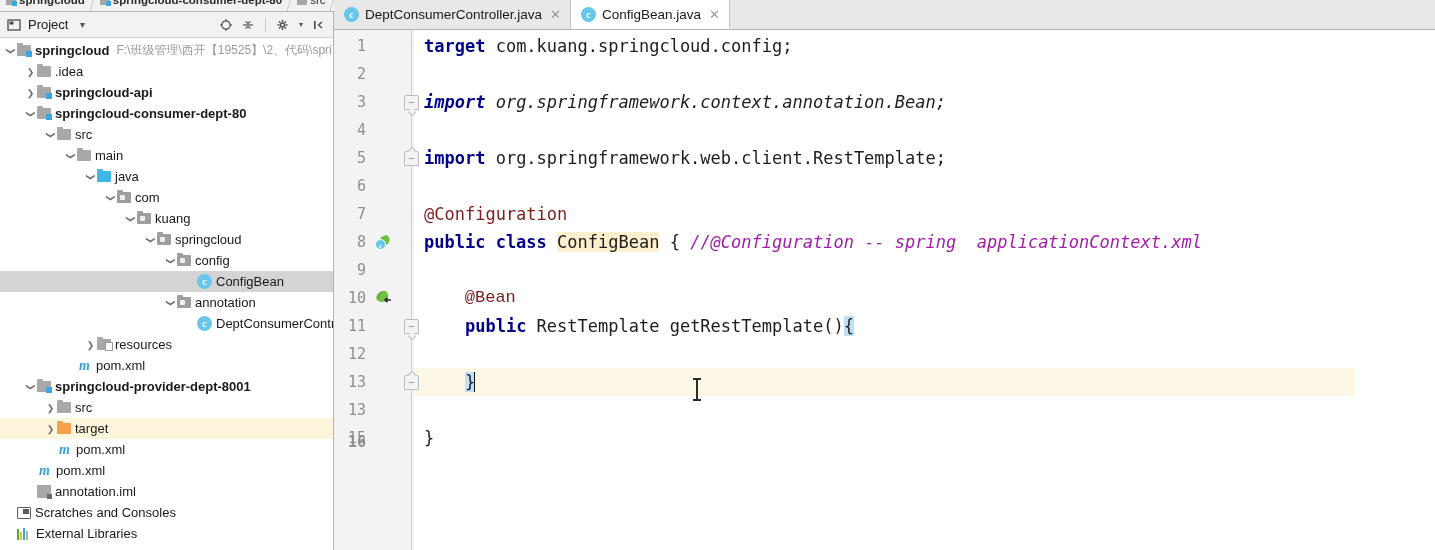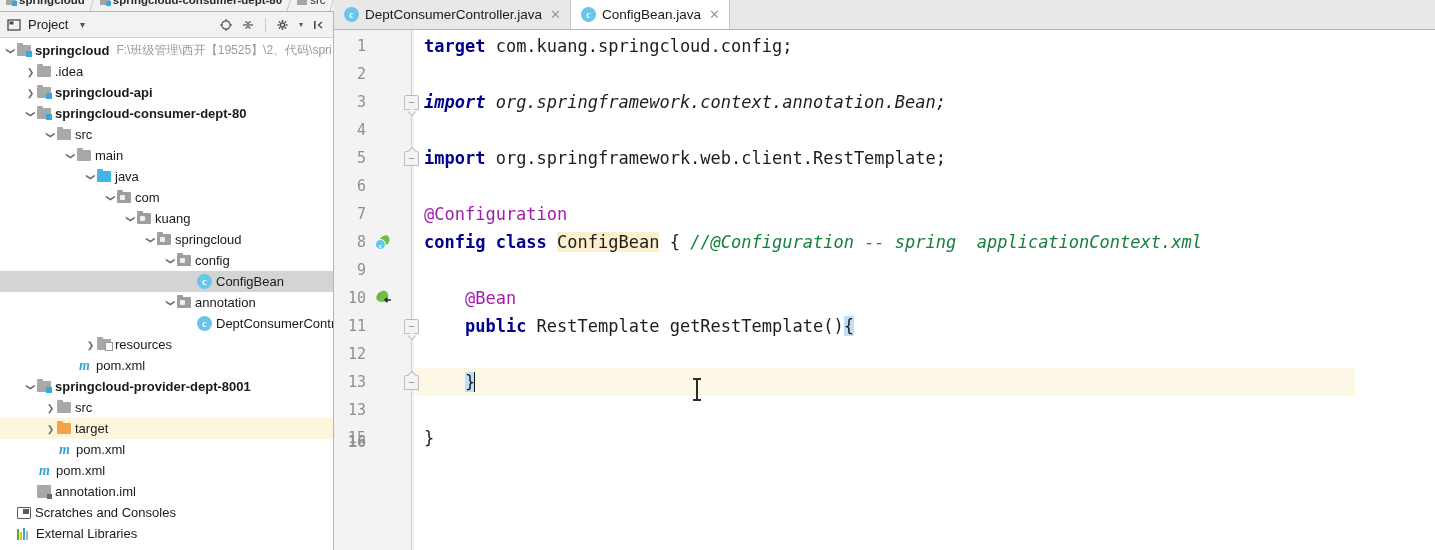--- a/index.html
+++ b/index.html
@@ -110,22 +110,22 @@
   .fold.end:before{content:"";position:absolute;left:4px;top:-4px;width:5px;height:5px;background:#f3f3f3;
        border-left:1px solid #bdbdbd;border-top:1px solid #bdbdbd;transform:rotate(45deg);}
 
   .codecol{ position:absolute;top:0;left:80px;width:1021px;height:520px;}
   .cline{ position:absolute;left:0;width:1021px;height:28px;line-height:28px;white-space:pre;
           font-family:"DejaVu Sans Mono", monospace; font-size:17px; color:#1d1d1d;}
   .curline{ position:absolute;left:0;width:1101px;height:28px;background:#fcf8e5;}
   .cind{ padding-left:10px; }
 
   .kw{ color:#00008c; font-weight:bold;}
-  .ann{ color:#a21caf;}
-  .cmt{ color:#15803d; font-style:italic;}
+  .ann{ color:#7f1d1d;}
+  .cmt{ color:#a21caf; font-style:italic;}
   .hi-id{ background:#fcefcd;}
   .brace-hl{ background:#bfe0fb;}
   .caret{ display:inline-block;width:1px;height:20px;background:#111;vertical-align:-4px;margin-left:-1px;}
   .mouse-caret{ position:absolute; width:2px;height:19px;background:#2b2b2b;}
   .mouse-caret:before{content:"";position:absolute;left:-3px;top:-2px;width:8px;height:2px;background:#2b2b2b;}
   .mouse-caret:after{content:"";position:absolute;left:-3px;bottom:-2px;width:8px;height:2px;background:#2b2b2b;}
 </style>
 </head>
 <body>
 
@@ -472,23 +472,23 @@
           <div class="fold start" style="top: 289px;">−</div>
           <div class="fold end" style="top: 345px;">−</div>
         </div>
       <div class="codecol" id="codecol">
           <div class="cline" style="top: 2px;"><span class="cind"></span><span class="kw">target </span><span class="">com.kuang.springcloud.config;</span></div>
           <div class="cline" style="top: 30px;"><span class="cind"></span></div>
           <div class="cline" style="top: 58px; font-style: italic;"><span class="cind"></span><span class="kw">import </span><span class="">org.springframework.context.annotation.Bean;</span></div>
           <div class="cline" style="top: 114px;"><span class="cind"></span><span class="kw">import </span><span class="">org.springframework.web.client.RestTemplate;</span></div>
           <div class="cline" style="top: 142px;"><span class="cind"></span></div>
           <div class="cline" style="top: 170px;"><span class="cind"></span><span class="ann">@Configuration</span></div>
-          <div class="cline" style="top: 198px;"><span class="cind"></span><span class="kw">config class </span><span class="hi-id">ConfigBean</span><span class=""> { </span><span class="cmt">//@Configuration -- spring  applicationContext.xml</span></div>
+          <div class="cline" style="top: 198px;"><span class="cind"></span><span class="kw">public class </span><span class="hi-id">ConfigBean</span><span class=""> { </span><span class="cmt">//@Configuration -- spring  applicationContext.xml</span></div>
           <div class="cline" style="top: 226px;"><span class="cind"></span></div>
-          <div class="cline" style="top: 254px;"><span class="cind"></span><span class="ann">    @Bean</span></div>
+          <div class="cline" style="top: 254px; font-family: Liberation Mono, monospace;"><span class="cind"></span><span class="ann">    @Bean</span></div>
           <div class="cline" style="top: 282px;"><span class="cind"></span><span class="">    </span><span class="kw">public </span><span class="">RestTemplate getRestTemplate()</span><span class="brace-hl">{</span></div>
           <div class="cline" style="top: 338px;"><span class="cind"></span><span class="">    </span><span class="brace-hl">}</span><span class="caret"></span></div>
           <div class="cline" style="top: 366px;"><span class="cind"></span></div>
           <div class="cline" style="top: 394px;"><span class="cind"></span><span class="">}</span></div>
           <div class="cline" style="top: 422px;"><span class="cind"></span></div>
         </div>
       <div class="mouse-caret" style="left:362px;top:350px;"></div>
     </div>
   </div>
 </div>

